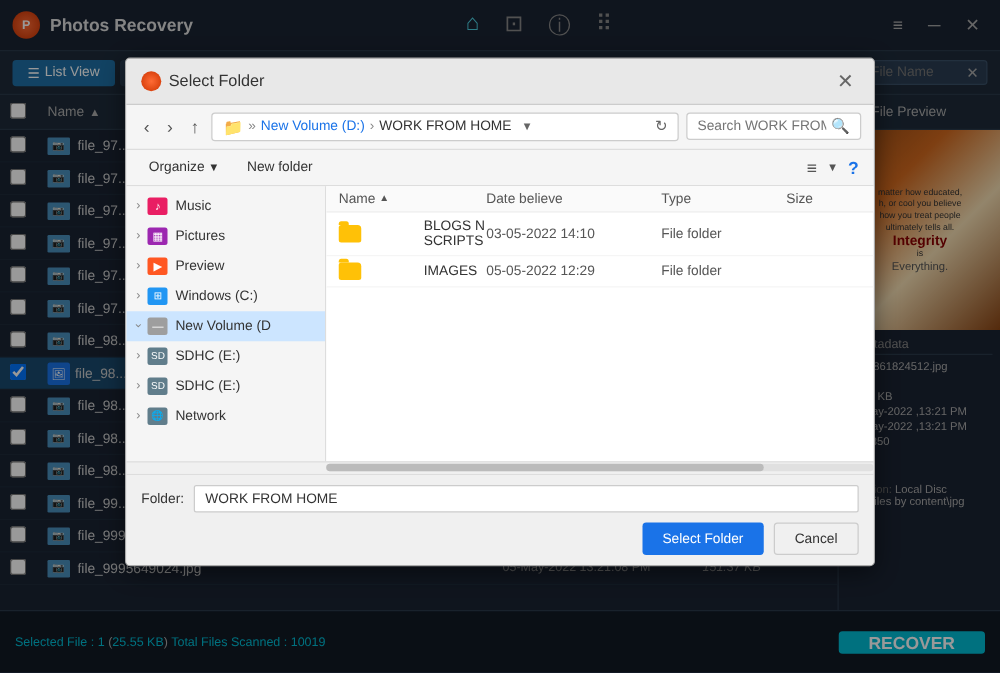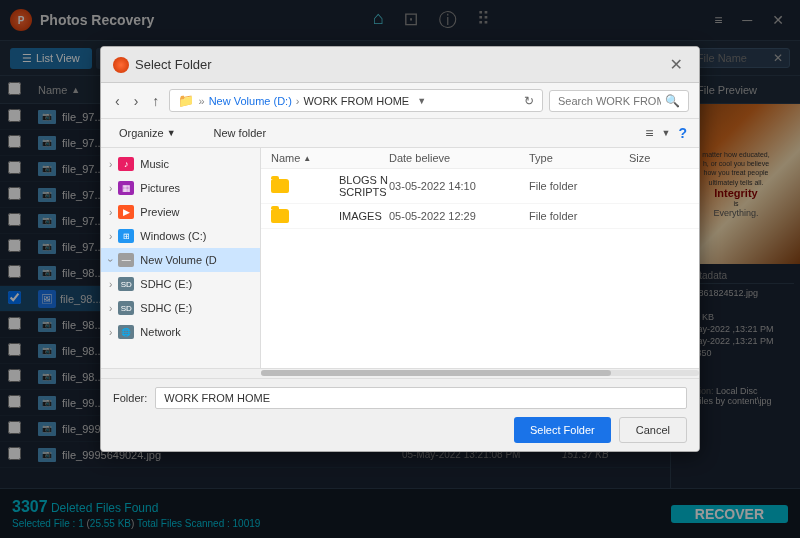--- a/index.html
+++ b/index.html
@@ -93,21 +93,21 @@
     .path-bar { display: flex; align-items: center; flex: 1; background: white; border: 1px solid #ccc; border-radius: 3px; padding: 3px 8px; gap: 4px; }
     .path-item { color: #1a73e8; font-size: 11px; cursor: pointer; }
     .path-sep { color: #888; font-size: 11px; }
     .path-current { color: #333; font-size: 11px; font-weight: 500; }
     .path-dropdown { color: #666; cursor: pointer; }
     .path-refresh { color: #666; cursor: pointer; font-size: 12px; }
     .search-dialog { display: flex; align-items: center; background: white; border: 1px solid #ccc; border-radius: 3px; padding: 3px 8px; gap: 4px; width: 140px; }
     .search-dialog input { border: none; outline: none; font-size: 11px; color: #333; width: 100%; }
 
     
-    .dialog-toolbar { background: #f5f5f5; padding: 4px 10px; display: flex; align-items: center; gap: 20px; border-bottom: 1px solid #ddd; }
+    .dialog-toolbar { background: #f5f5f5; padding: 4px 10px; display: flex; align-items: center; gap: 4px; border-bottom: 1px solid #ddd; }
     .organize-btn { display: flex; align-items: center; gap: 3px; padding: 3px 8px; background: none; border: none; cursor: pointer; font-size: 11px; color: #333; border-radius: 3px; }
     .new-folder-btn { padding: 3px 10px; background: none; border: none; cursor: pointer; font-size: 11px; color: #333; border-radius: 3px; }
     .toolbar-right-icons { margin-left: auto; display: flex; gap: 4px; }
     .icon-btn { background: none; border: none; cursor: pointer; color: #555; font-size: 14px; padding: 2px; }
 
     
     .dialog-body { display: flex; height: 220px; }
     .dialog-sidebar { width: 160px; border-right: 1px solid #ddd; overflow-y: auto; padding: 4px 0; background: #f5f5f5; }
     .sidebar-item { display: flex; align-items: center; padding: 5px 8px; gap: 6px; cursor: pointer; font-size: 11px; color: #333; }
     .sidebar-item.active { background: #cce5ff; }
@@ -367,24 +367,20 @@
           <span class="metadata-label">Location:</span>
           <span>Local Disc (E:\)Files by content\jpg</span>
         </div>
       </div>
     </div>
   </div>
 </div>
 
 <div class="bottom-bar">
   <div class="files-found">
-    <div>
-      <span class="found-count">3307</span>
-      <span class="found-label">Deleted Files Found</span>
-    </div>
     <div class="found-details">
       <span>Selected File :</span>
       <span> </span><span style="color:#00bcd4;">1</span>
       <span style="color:#aaa;"> (</span><span style="color:#00bcd4;">25.55 KB</span><span style="color:#aaa;">)</span>
       <span>Total Files Scanned :</span>
       <span style="color:#00bcd4;">10019</span>
     </div>
   </div>
   <button class="recover-btn">RECOVER</button>
 </div>

